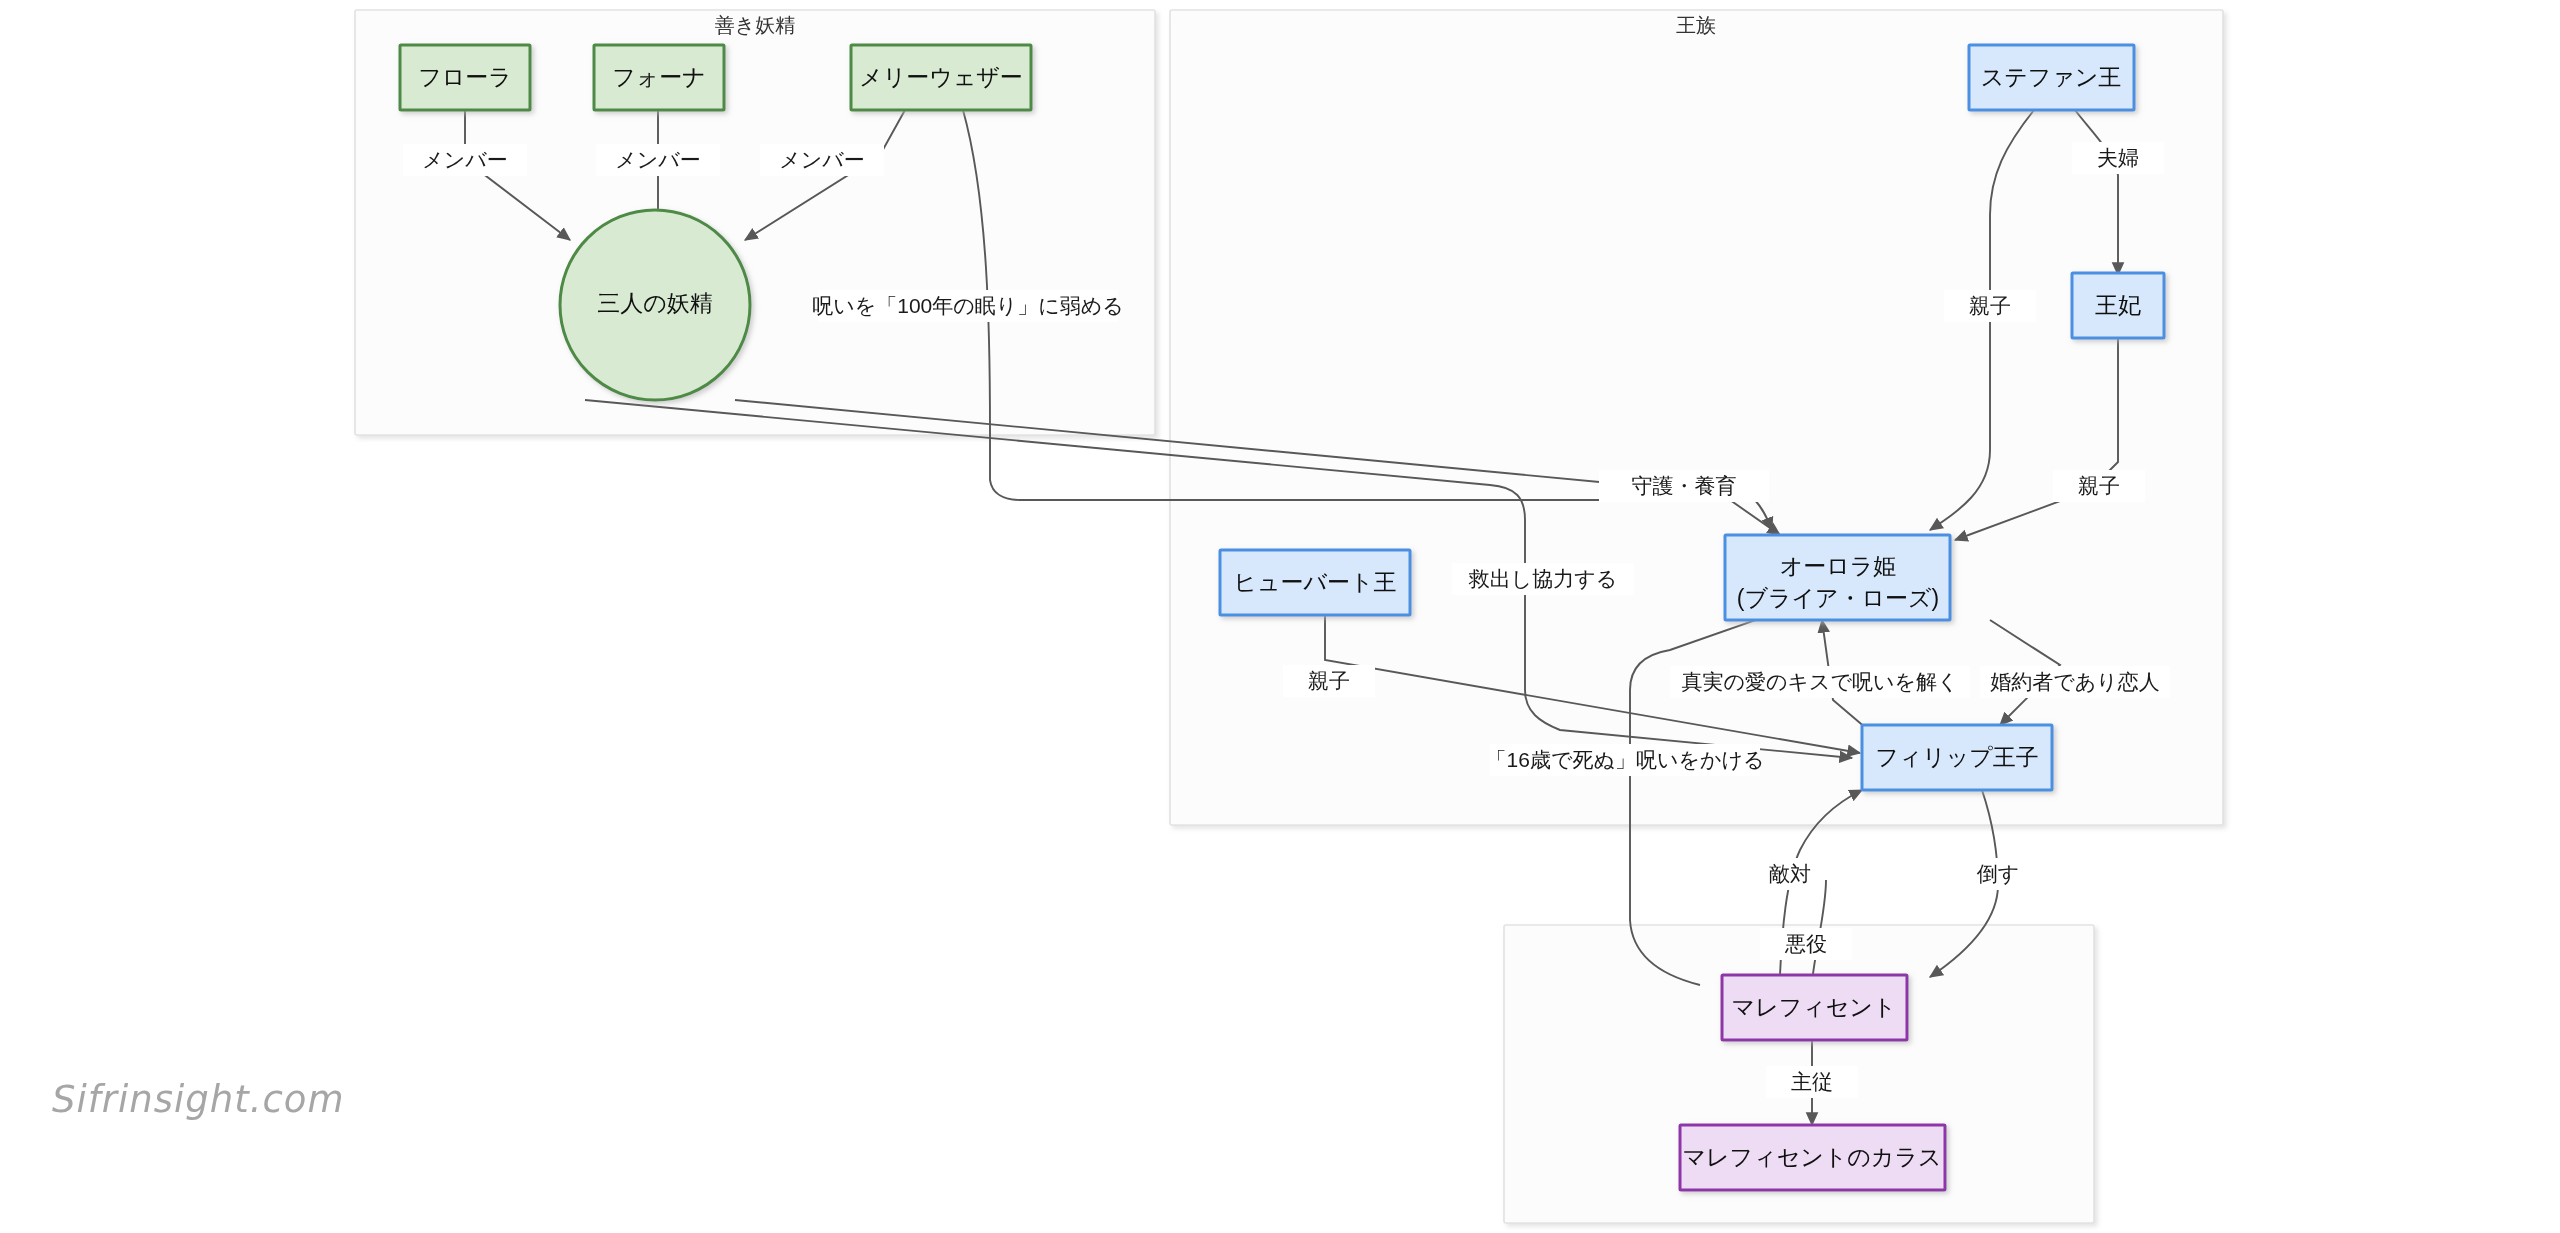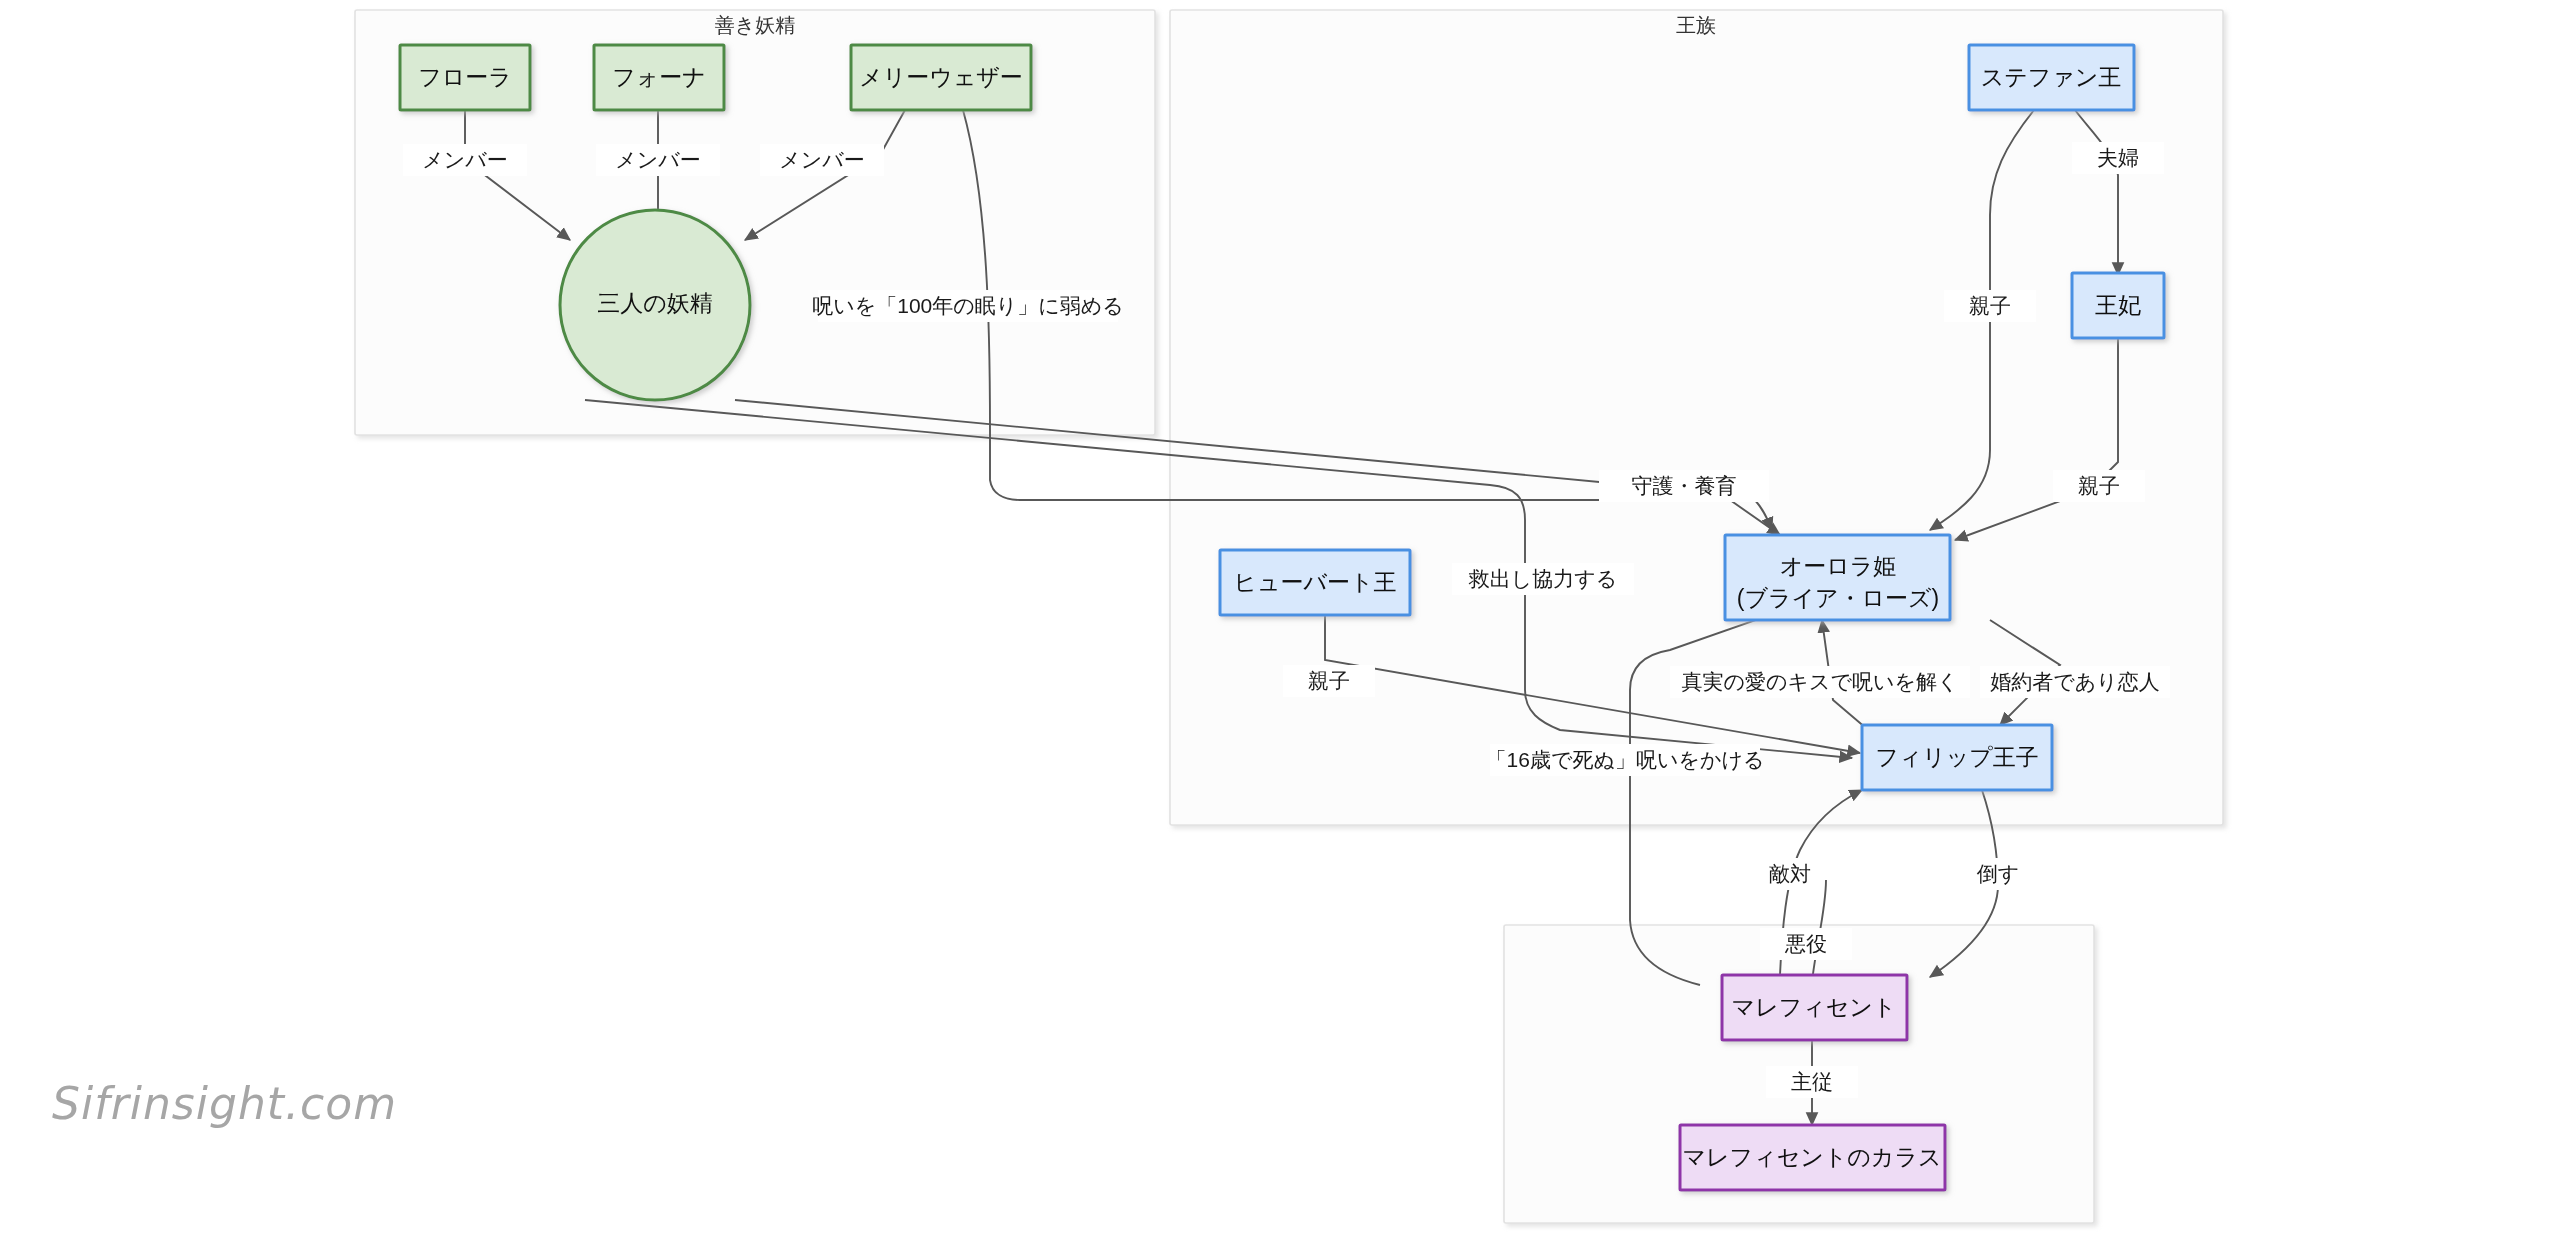--- a/index.html
+++ b/index.html
@@ -72,21 +72,21 @@
   .node-text {
     font-size: 23px;
     fill: #101010;
     text-anchor: middle;
     dominant-baseline: middle;
   }
   .watermark {
     position: absolute;
     left: 52px;
     top: 1078px;
-    font-size: 44px;
+    font-size: 37px;
     color: #a6a6a6;
     font-family: "DejaVu Sans", sans-serif;
     font-style: italic;
     letter-spacing: 1px;
     user-select: none;
   }
 </style>
 </head>
 <body>
 

